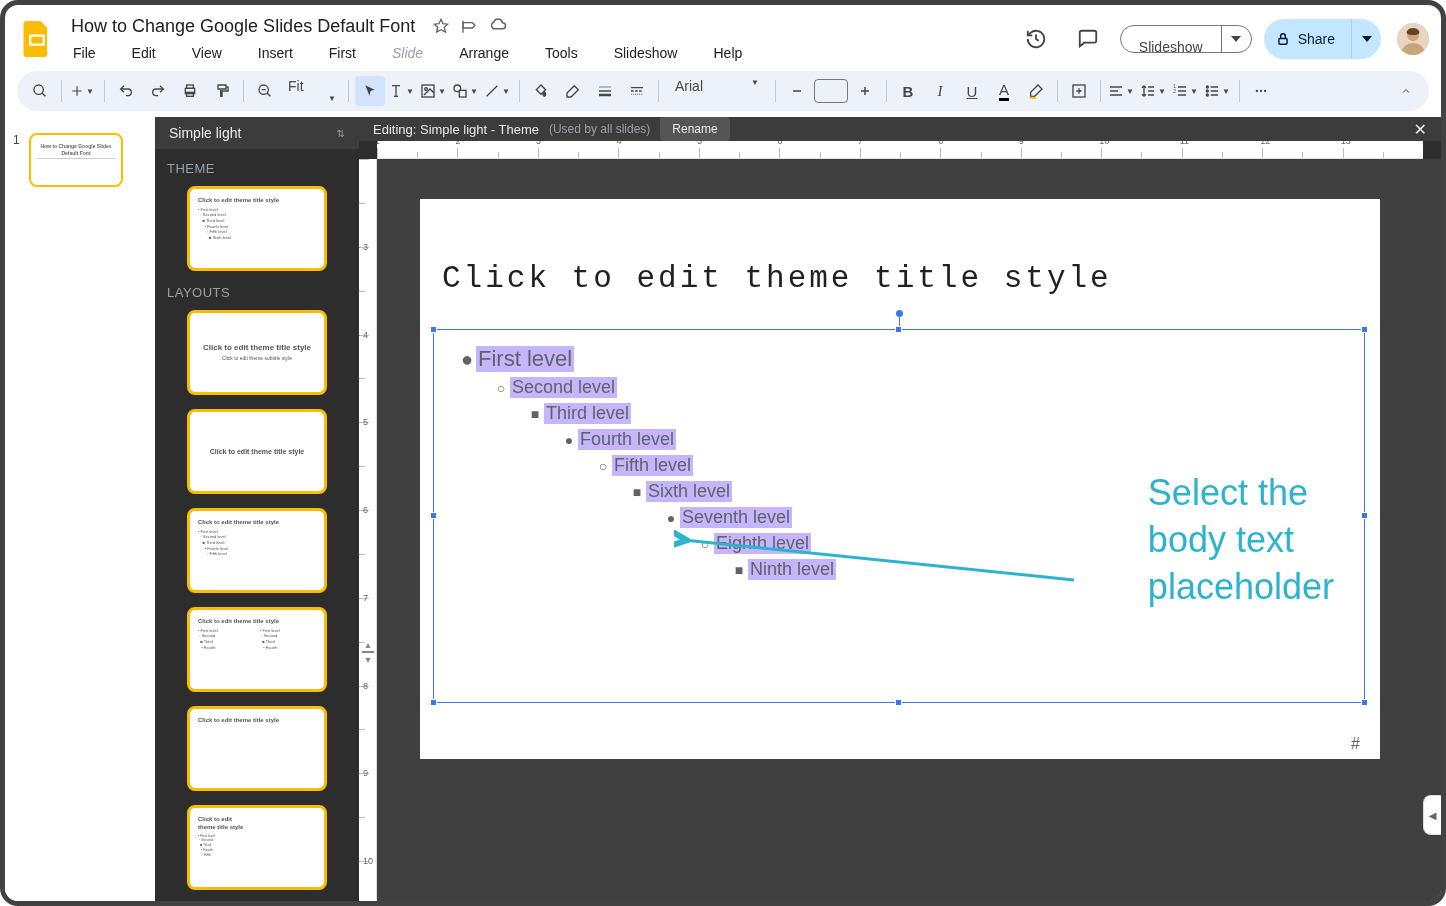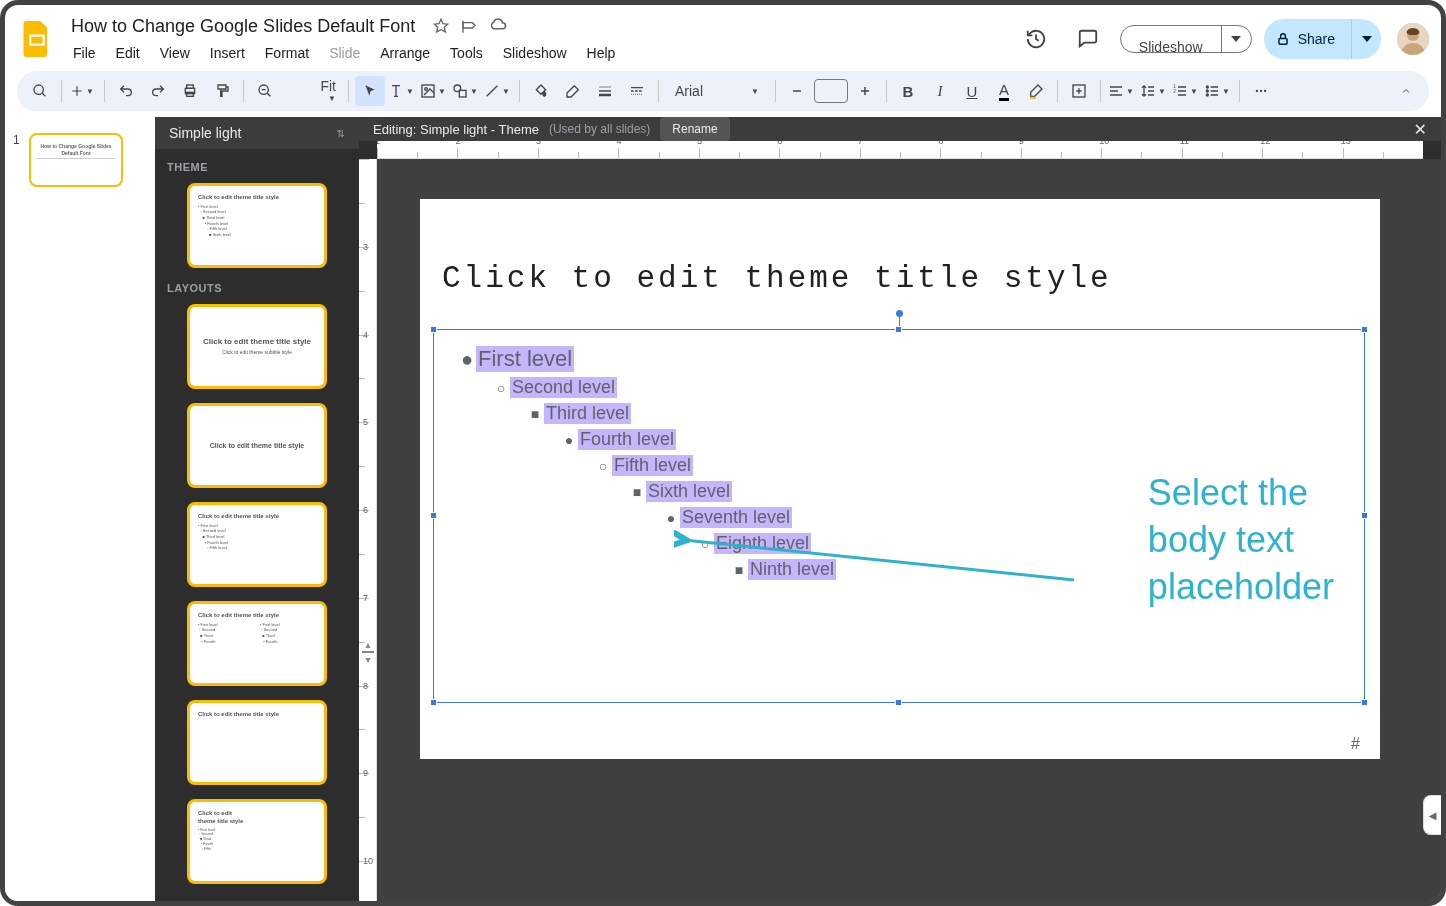--- a/index.html
+++ b/index.html
@@ -7,63 +7,63 @@
 
 
 .header { display: flex; align-items: center; padding: 8px 12px 0 12px; height: 60px; }
 .logo { width: 40px; height: 40px; display: flex; align-items: center; justify-content: center; margin-right: 8px; }
 .logo svg { width: 28px; height: 36px; }
 .title-area { flex: 0 0 auto; }
 .doc-title { font-size: 18px; color: #202124; padding: 2px 6px; }
 .title-row { display: flex; align-items: center; gap: 12px; }
 .title-icons { display: flex; gap: 12px; color: #5f6368; }
 .title-icons span { cursor: pointer; }
-.menubar { display: flex; gap: 4px; margin-top: 2px; }
+.menubar { display: flex; gap: 20px; margin-top: 2px; }
 .menubar span { font-size: 14px; color: #202124; padding: 4px 8px; cursor: pointer; border-radius: 4px; }
-.menubar span.disabled { color: #9aa0a6; }
+.menubar span.disabled { color: #9aa0a6; font-style: italic; }
 .header-right { margin-left: auto; display: flex; align-items: center; gap: 12px; }
 .hdr-icon { width: 40px; height: 40px; display: flex; align-items: center; justify-content: center; color: #444; cursor: pointer; border-radius: 20px; }
 .slideshow-btn { display: flex; align-items: center; border: 1px solid #747775; border-radius: 20px; height: 28px; overflow: hidden; }
 .slideshow-btn .main { padding: 0 18px; font-size: 14px; color: #444; cursor: pointer; }
 .slideshow-btn .drop { width: 30px; height: 100%; border-left: 1px solid #747775; display: flex; align-items: center; justify-content: center; cursor: pointer; }
 .share-btn { display: flex; align-items: center; background: #c2e7ff; border-radius: 20px; height: 40px; overflow: hidden; }
 .share-btn .main { padding: 0 16px 0 12px; font-size: 14px; color: #001d35; font-weight: 500; cursor: pointer; display: flex; align-items: center; gap: 8px; }
 .share-btn .drop { width: 30px; height: 100%; border-left: 1px solid #a8cde8; display: flex; align-items: center; justify-content: center; cursor: pointer; }
 .avatar { width: 32px; height: 32px; border-radius: 50%; background: linear-gradient(135deg,#f0d9b5,#d4a373); margin-left: 4px; cursor: pointer; overflow:hidden; display:flex; align-items:center; justify-content:center;}
 .avatar svg{width:32px;height:32px;}
 
 
 .toolbar-wrap { padding: 6px 12px; }
 .toolbar { background: #edf2fa; border-radius: 24px; height: 40px; display: flex; align-items: center; padding: 0 8px; gap: 2px; }
 .tb-btn { min-width: 30px; height: 30px; display: flex; align-items: center; justify-content: center; color: #444746; cursor: pointer; border-radius: 4px; position: relative; }
 .tb-btn.sel { background: #d3e3fd; }
 .tb-btn.with-drop { padding-right: 2px; }
 .tb-drop { font-size: 8px; color: #444746; margin-left: 2px; }
 .tb-sep { width: 1px; height: 22px; background: #c7c7c7; margin: 0 4px; }
-.tb-zoom { display: flex; align-items: flex-end; height: 26px; padding: 0 6px; font-size: 14px; color: #444746; cursor: pointer; min-width:60px;flex-direction:column; }
-.tb-font { display: flex; align-items: center; height: 26px; padding: 0 10px; font-size: 14px; color: #444746; cursor: pointer; min-width: 80px; gap: 48px; }
+.tb-zoom { display: flex; align-items: flex-start; height: 26px; padding: 0 6px; font-size: 14px; color: #444746; cursor: pointer; min-width:60px;flex-direction:column; }
+.tb-font { display: flex; align-items: flex-start; height: 26px; padding: 0 10px; font-size: 14px; color: #444746; cursor: pointer; min-width: 80px; gap: 48px; }
 .tb-size-box { width: 34px; height: 24px; border: 1px solid #747775; border-radius: 4px; display: flex; align-items: center; justify-content: center; font-size: 14px; color: #444746; }
 .tb-expand { margin-left: auto; }
 
 
 .main { display: flex; height: calc(100% - 108px); }
 
 
 .filmstrip { width: 150px; background: #fff; padding: 16px 8px; }
 .slide-thumb-wrap { display: flex; gap: 6px; }
 .slide-num { font-size: 12px; color: #444; width: 10px; }
 .slide-thumb { width: 94px; height: 54px; background: #fff; border: 2px solid #fbbc04; border-radius: 8px; padding: 8px 6px; font-size: 4px; color: #666; line-height: 1.3; }
 .slide-thumb .t1 { font-weight: bold; font-size: 5px; text-align: center; border-bottom: 1px solid #ccc; padding-bottom: 2px; margin-bottom: 2px; }
 
 
 .theme-sidebar { width: 204px; background: #2d2d2d; color: #e8eaed; display: flex; flex-direction: column; }
 .theme-header { background: #3c3c3c; padding: 8px 14px; font-size: 14px; display: flex; align-items: center; justify-content: space-between; }
 .theme-header .updown { font-size: 10px; color: #999; }
 .theme-body { flex: 1; overflow-y: auto; padding: 12px; }
-.theme-label { font-size: 11px; font-weight: 700; color: #9aa0a6; letter-spacing: 0.5px; margin-bottom: 10px; }
+.theme-label { font-size: 13px; font-weight: 400; color: #9aa0a6; letter-spacing: 0.5px; margin-bottom: 10px; }
 .layout-thumb { width: 140px; height: 85px; background: #fff; border: 3px solid #fbbc04; border-radius: 8px; margin: 0 auto 14px; padding: 8px; font-size: 5px; color: #555; line-height: 1.3; cursor: pointer; position:relative; overflow:hidden;}
 .layout-thumb .lt-title { font-size: 6px; font-weight: bold; margin-bottom: 2px; }
 .layout-thumb .lt-sub { font-size:5px; text-align:center; margin-top:2px;}
 .layout-thumb .indent-lines { font-size: 4px; line-height:1.4; }
 
 
 .canvas-area { flex: 1; background: #2d2d2d; display: flex; flex-direction: column; position: relative; }
 .canvas-header { background: #3c3c3c; color: #e8eaed; padding: 0 14px; font-size: 13px; display: flex; align-items: center; gap: 10px; }
 .canvas-header .used { color: #9aa0a6; font-size: 12px; }
 .rename-btn { background: #555; color: #e8eaed; border: none; padding: 5px 12px; border-radius: 4px; font-size: 12px; cursor: pointer; }
@@ -143,21 +143,21 @@
               <path d="M18 14a4 4 0 0 0 0-8 6 6 0 0 0-11.5-1A5 5 0 0 0 6 14z"></path>
             </svg>
           </span>
       </div>
     </div>
     <div class="menubar">
       <span>File</span>
       <span>Edit</span>
       <span>View</span>
       <span>Insert</span>
-      <span>Format</span>
+      <span>First</span>
       <span class="disabled">Slide</span>
       <span>Arrange</span>
       <span>Tools</span>
       <span>Slideshow</span>
       <span>Help</span>
     </div>
   </div>
   <div class="header-right">
     <div class="hdr-icon">
         <svg width="22" height="22" viewBox="0 0 24 24" fill="none" stroke="#444" stroke-width="2">

